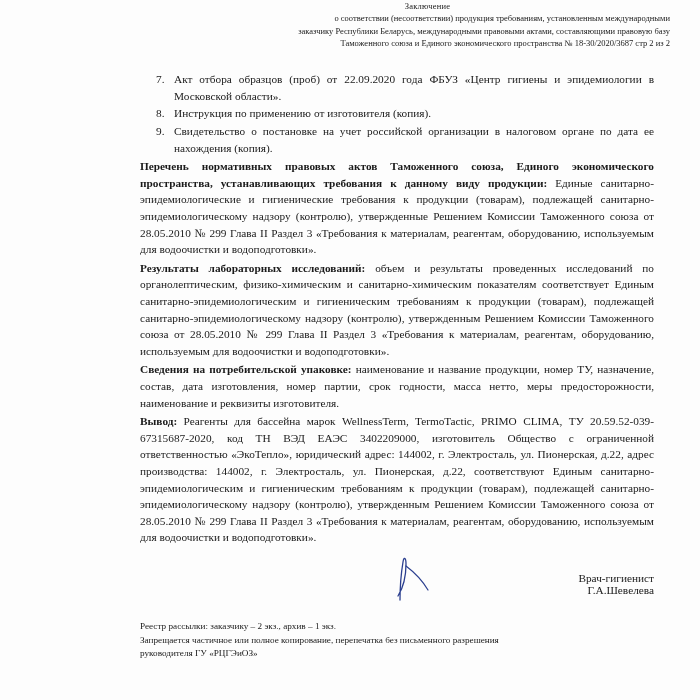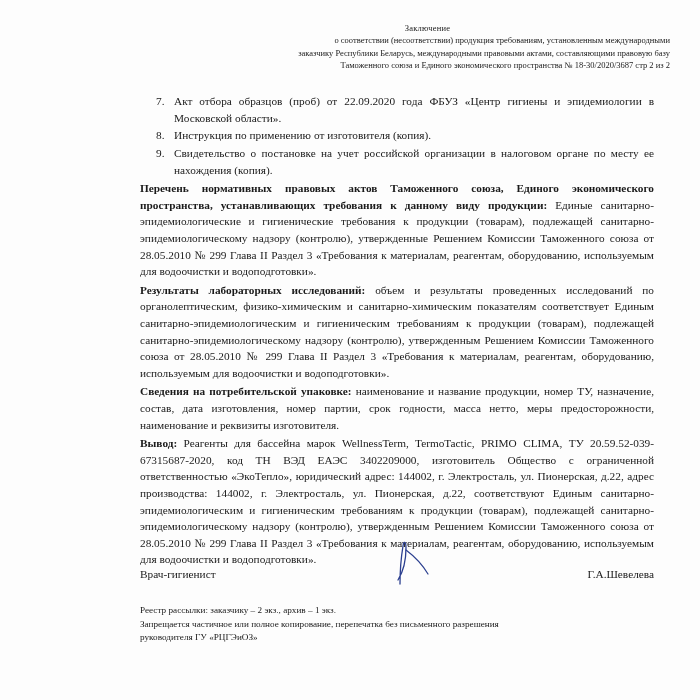--- a/index.html
+++ b/index.html
@@ -10,21 +10,21 @@
   .page {
     position: relative;
     width: 700px;
     height: 700px;
     background: #fdfdfd;
     font-family: "Liberation Serif", serif;
     color: #1a1a1a;
     overflow: hidden;
   }
   .header {
-    padding-top: 22px;
+    padding-top: 0;
     padding-left: 185px;
     padding-right: 30px;
     font-size: 8.5px;
     line-height: 1.45;
     text-align: center;
     color: #1a1a1a;
   }
   .header .h-title {
     font-weight: normal;
     letter-spacing: .2px;
@@ -57,27 +57,29 @@
   }
   .para {
     margin-top: 2px;
     text-align: justify;
     text-indent: 0;
   }
   .para b, .lead {
     font-weight: bold;
   }
   .sig {
+    margin-top: 26px;
     padding-left: 140px;
     padding-right: 46px;
     font-size: 11.3px;
     display: flex;
     justify-content: space-between;
     align-items: flex-end;
     position: relative;
+    flex-direction: column;
   }
   .sig .sig-left { white-space: nowrap; }
   .sig .sig-right { white-space: nowrap; }
   .sig-mark {
     position: absolute;
     left: 370px;
     bottom: -6px;
     width: 120px;
     height: 46px;
     pointer-events: none;
@@ -109,21 +111,21 @@
     <div class="num-item">
       <div class="num">7.</div>
       <div class="txt">Акт отбора образцов (проб) от 22.09.2020 года ФБУЗ «Центр гигиены и эпидемиологии в Московской области».</div>
     </div>
     <div class="num-item">
       <div class="num">8.</div>
       <div class="txt">Инструкция по применению от изготовителя (копия).</div>
     </div>
     <div class="num-item">
       <div class="num">9.</div>
-      <div class="txt">Свидетельство о постановке на учет российской организации в налоговом органе по месту ее нахождения (копия).</div>
+      <div class="txt">Свидетельство о постановке на учет российской организации в налоговом органе по дата ее нахождения (копия).</div>
     </div>
 
     <div class="para">
       <b>Перечень нормативных правовых актов Таможенного союза, Единого экономического пространства, устанавливающих требования к данному виду продукции:</b><span> Единые санитарно-эпидемиологические и гигиенические требования к продукции (товарам), подлежащей санитарно-эпидемиологическому надзору (контролю), утвержденные Решением Комиссии Таможенного союза от 28.05.2010 № 299 Глава II Раздел 3 «Требования к материалам, реагентам, оборудованию, используемым для водоочистки и водоподготовки».</span>
     </div>
 
     <div class="para">
       <b>Результаты лабораторных исследований:</b><span> объем и результаты проведенных исследований по органолептическим, физико-химическим и санитарно-химическим показателям соответствует Единым санитарно-эпидемиологическим и гигиеническим требованиям к продукции (товарам), подлежащей санитарно-эпидемиологическому надзору (контролю), утвержденным Решением Комиссии Таможенного союза от 28.05.2010 № 299 Глава II Раздел 3 «Требования к материалам, реагентам, оборудованию, используемым для водоочистки и водоподготовки».</span>
     </div>
 

